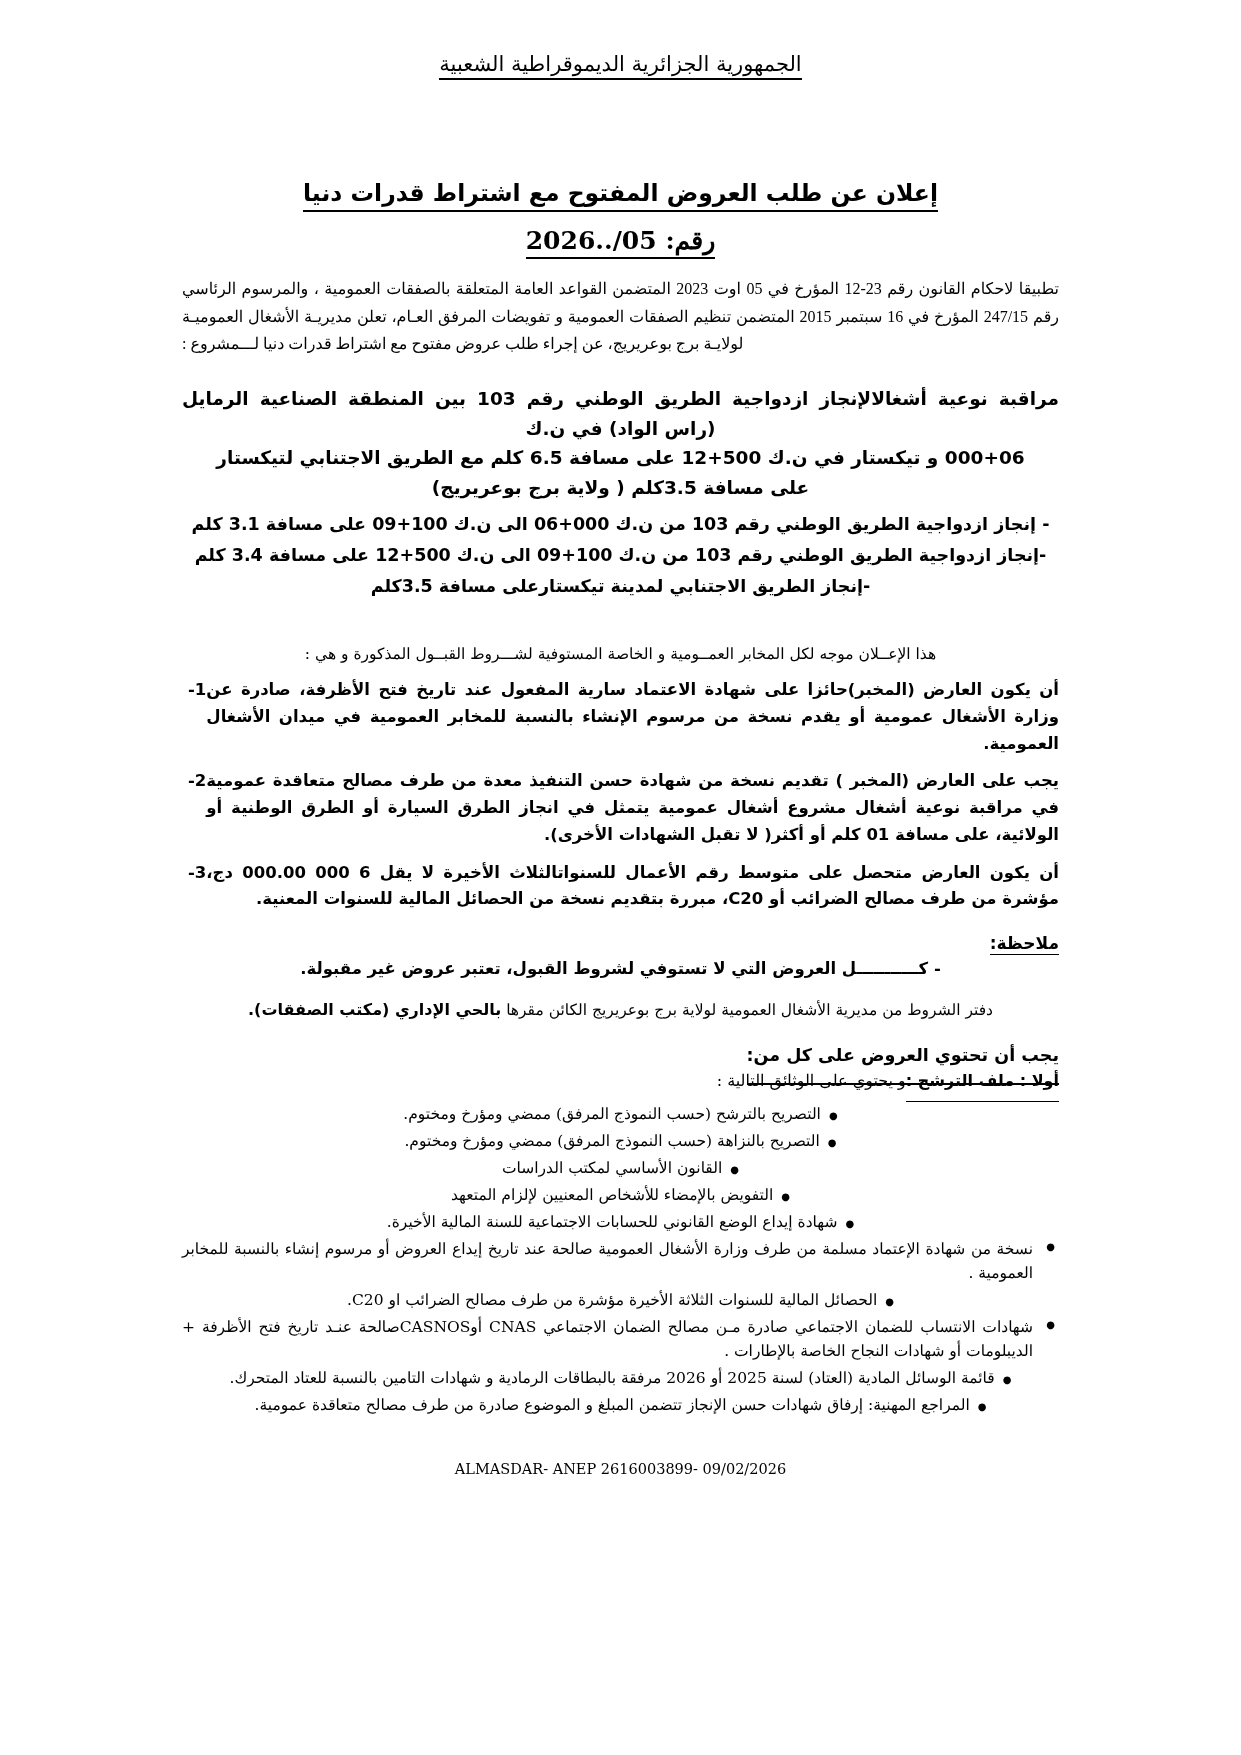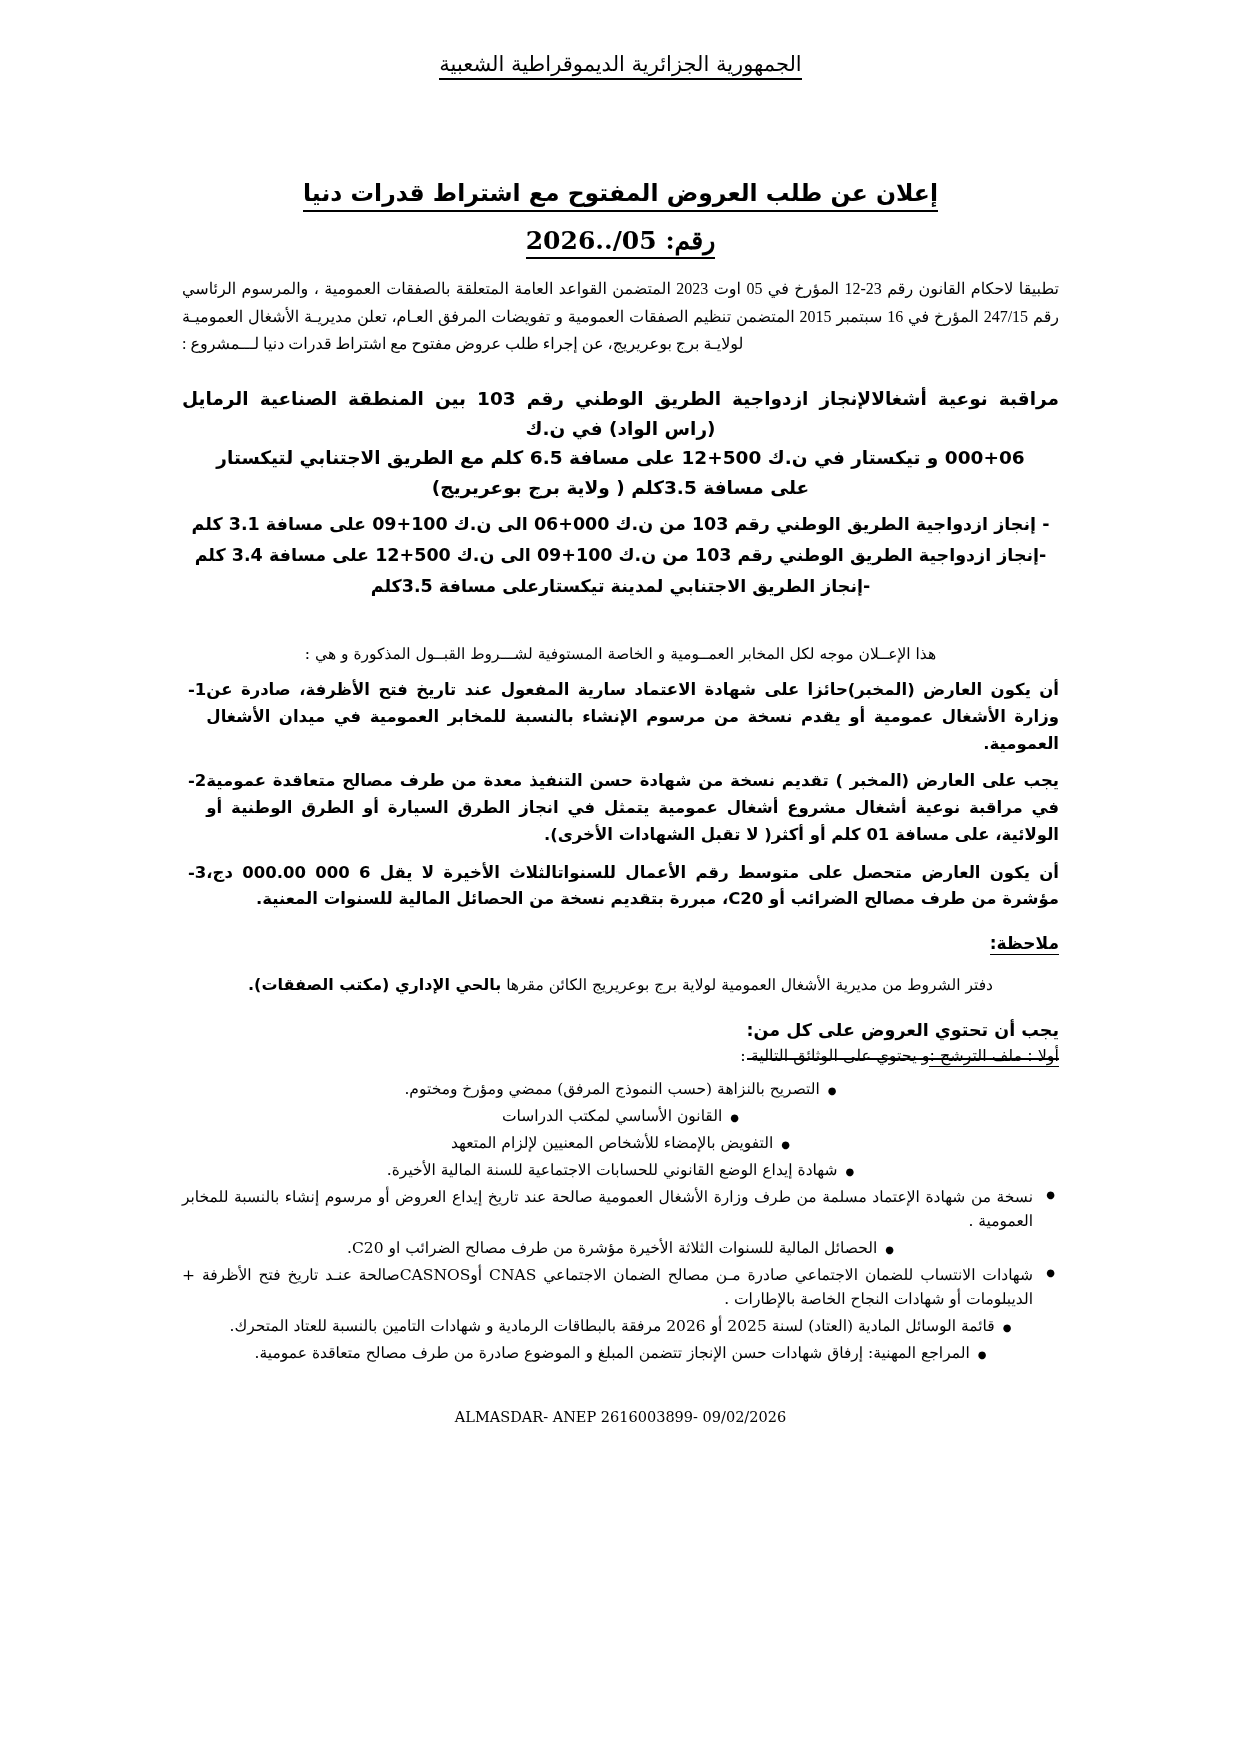--- a/index.html
+++ b/index.html
@@ -199,23 +199,23 @@
   .must-head .u { border-bottom: 2px solid #000; padding-bottom: 18px; }
 
   .first-head {
     font-family: "DejaVu Serif", "Liberation Serif", serif;
     font-size: 16px;
     margin: 6px 0 0 0;
     text-align: right;
   }
   .first-head .b {
     font-family: "DejaVu Sans", "Liberation Sans", sans-serif;
-    font-weight: normal;
+    font-weight: bold;
     border-bottom: 1.6px solid #000;
-    padding-bottom: 1px;
+    padding-bottom: 11px;
   }
 
   
   ul.docs {
     list-style: none;
     margin: 12px 0 0 0;
     padding: 0;
   }
   ul.docs li {
     font-family: "DejaVu Serif", "Liberation Serif", serif;
@@ -292,29 +292,31 @@
     </div>
     <div class="cond">
       <span class="marker">3-</span>
       <span class="ctext">أن يكون العارض متحصل على متوسط رقم الأعمال للسنواتالثلاث الأخيرة لا يقل  6 000 000.00 دج، مؤشرة من طرف مصالح الضرائب أو C20، مبررة بتقديم نسخة من الحصائل المالية للسنوات المعنية.</span>
     </div>
   </div>
 
   <p class="remark-head">
     <span class="u">ملاحظة:</span>
   </p>
+  <p class="remark-line">- كـــــــــــل العروض التي لا تستوفي لشروط القبول، تعتبر عروض غير مقبولة.</p>
 
   <p class="office-line"><span>دفتر الشروط من مديرية الأشغال العمومية لولاية برج بوعريريج الكائن مقرها </span><b>بالحي الإداري</b><b>  (مكتب الصفقات).</b></p>
 
   <p class="must-head">
     <span class="u">يجب أن تحتوي العروض على كل من:</span>
   </p>
   <p class="first-head"><span class="b">أولا : ملف الترشح :</span><span>و يحتوي على الوثائق التالية :</span></p>
 
   <ul class="docs">
+    <li class="center">التصريح بالترشح (حسب النموذج المرفق) ممضي ومؤرخ ومختوم.</li>
     <li class="center">التصريح بالنزاهة (حسب النموذج المرفق) ممضي ومؤرخ ومختوم.</li>
     <li class="center">القانون الأساسي لمكتب الدراسات</li>
     <li class="center">التفويض بالإمضاء للأشخاص المعنيين لإلزام المتعهد</li>
     <li class="center">شهادة إيداع الوضع القانوني للحسابات الاجتماعية للسنة المالية الأخيرة.</li>
     <li>نسخة من  شهادة الإعتماد مسلمة من طرف وزارة الأشغال العمومية صالحة عند تاريخ إيداع العروض أو مرسوم إنشاء بالنسبة للمخابر العمومية .</li>
     <li class="center">الحصائل المالية  للسنوات الثلاثة الأخيرة مؤشرة من طرف مصالح الضرائب او C20.</li>
     <li>شهادات الانتساب للضمان الاجتماعي صادرة مـن مصالح الضمان الاجتماعي CNAS أوCASNOSصالحة عنـد تاريخ فتح الأظرفة + الديبلومات أو شهادات النجاح الخاصة بالإطارات .</li>
     <li class="center">قائمة الوسائل المادية (العتاد) لسنة 2025 أو 2026 مرفقة بالبطاقات الرمادية و شهادات التامين بالنسبة للعتاد المتحرك.</li>
     <li class="center">المراجع المهنية: إرفاق شهادات حسن الإنجاز تتضمن المبلغ و الموضوع صادرة من طرف مصالح متعاقدة عمومية.</li>
   </ul>

